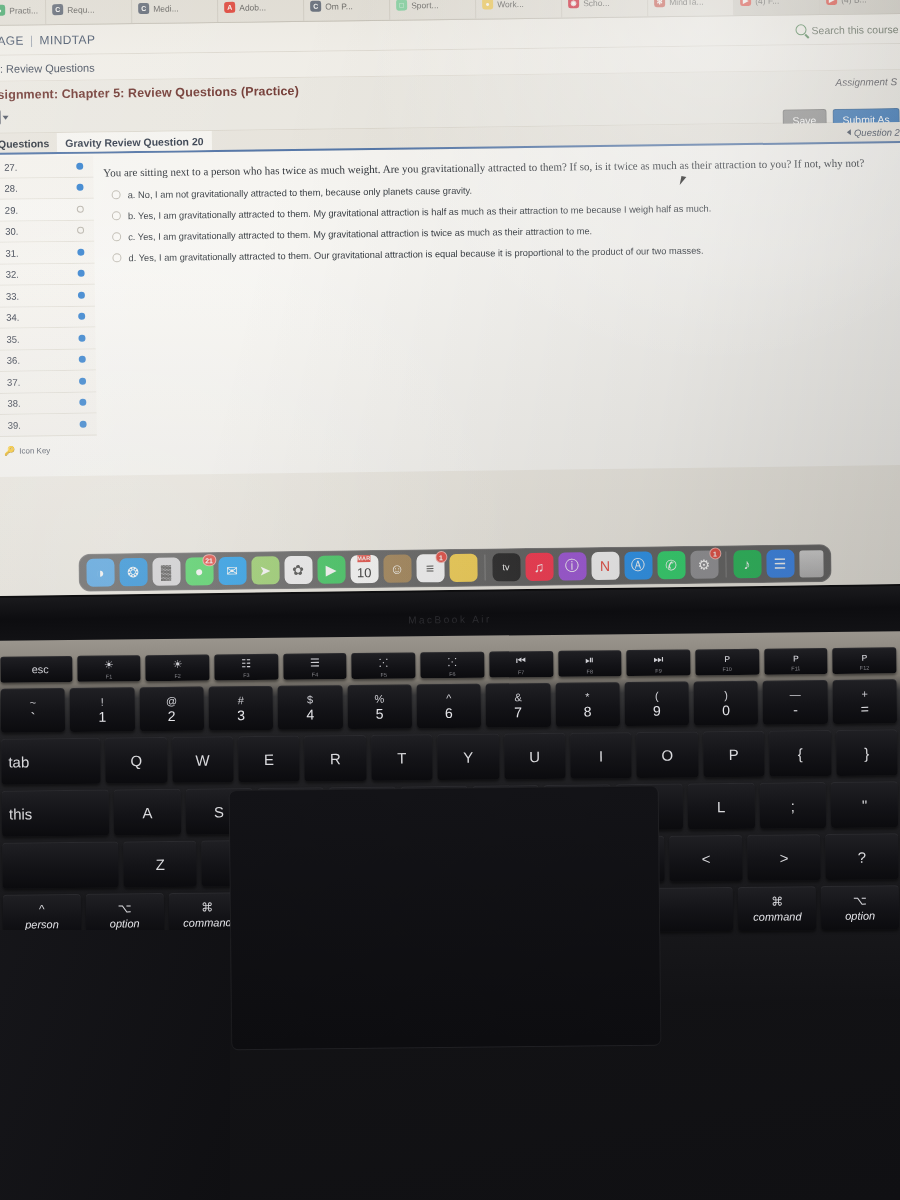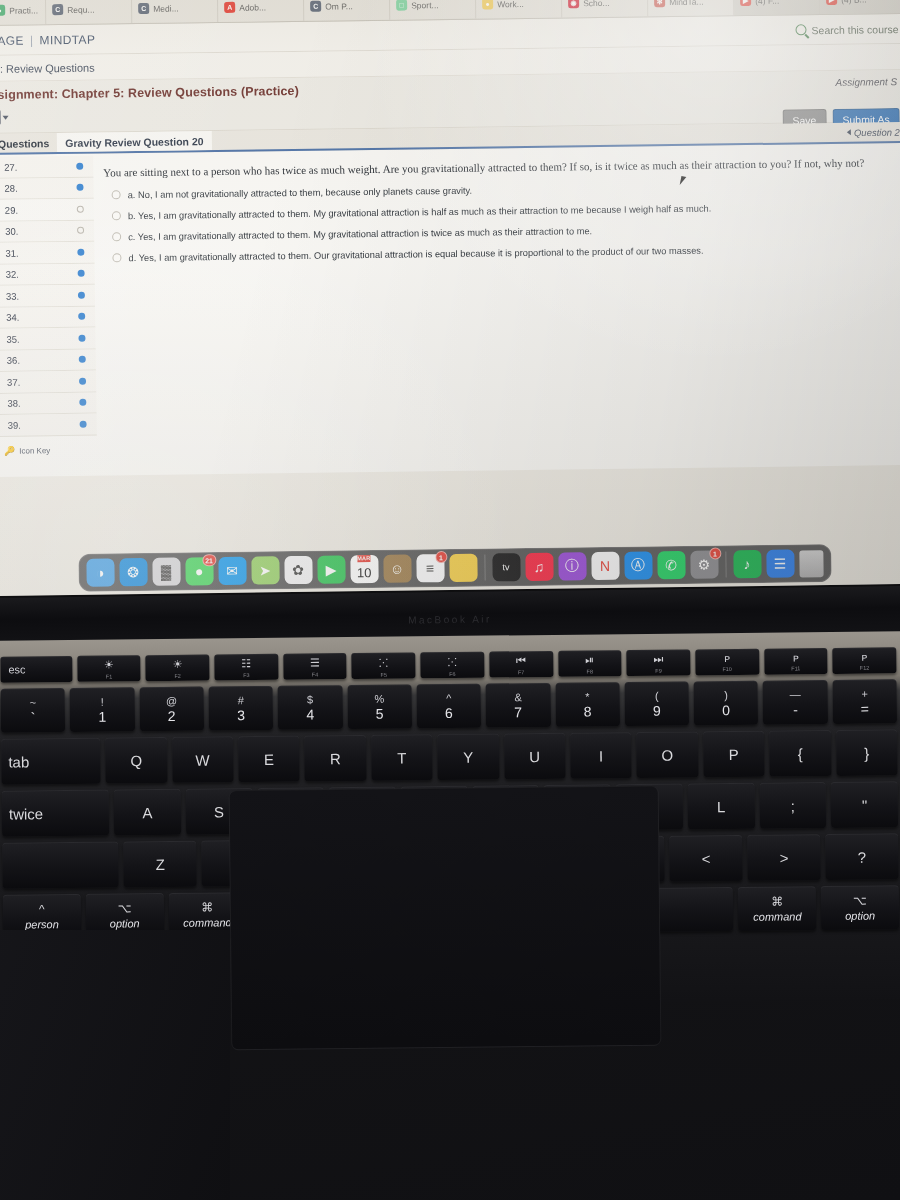--- a/index.html
+++ b/index.html
@@ -215,21 +215,21 @@
   .krow.ltr .key { height: 46px; font-size: 15px; }
   .krow.sp .key { height: 44px; font-size: 11px; }
   .key .sub { font-size: 5.5px; color:#85858b; margin-top:2px; }
   .key .top { font-size: 11px; color:#cfcfd4; }
   .key .bot { font-size: 14px; color:#e4e4e8; margin-top: 1px; }
   .key.wide15 { flex: 1.5 1 0; font-size: 11px; align-items:flex-start; padding-left:7px; }
   .key.space { flex: 6.2 1 0; }
   .key.mod { font-size: 11px; }
   .key.mod .gl { font-size: 12px; color:#d6d6da; }
   .key.mod .nm { font-size: 11px; color:#e2e2e6; font-style: italic; margin-top:2px; }
-  .key.esc { align-items:flex-start; padding-left:8px; }
+  .key.esc { align-items:center; padding-left:8px; }
   .trackpad {
     position:absolute; left: 230px; width: 430px; top: 788px; height: 260px;
     border-radius: 7px; background: linear-gradient(180deg,#131317,#0d0d10);
     border: 1px solid rgba(255,255,255,.06); z-index: 9; transform: rotate(-0.6deg);
   }
   .wrist-l { position:absolute; left:-30px; top: 930px; width: 260px; height: 280px;
              background: linear-gradient(110deg,#16161a,#0f0f12); z-index: 8; }
   .cursor { position: absolute; z-index: 55; width: 0; height: 0;
             border-left: 5px solid #1b1b1b; border-right: 4px solid transparent;
             border-bottom: 9px solid transparent; border-top: 0; transform: rotate(12deg); }
@@ -596,21 +596,21 @@
           </div>
           <div class="key ">
             <span>{</span>
           </div>
           <div class="key ">
             <span>}</span>
           </div>
         </div>
       <div class="krow ltr" id="row-a">
           <div class="key wide15">
-            <span>twice</span>
+            <span>this</span>
           </div>
           <div class="key ">
             <span>A</span>
           </div>
           <div class="key ">
             <span>S</span>
           </div>
           <div class="key ">
             <span>D</span>
           </div>

